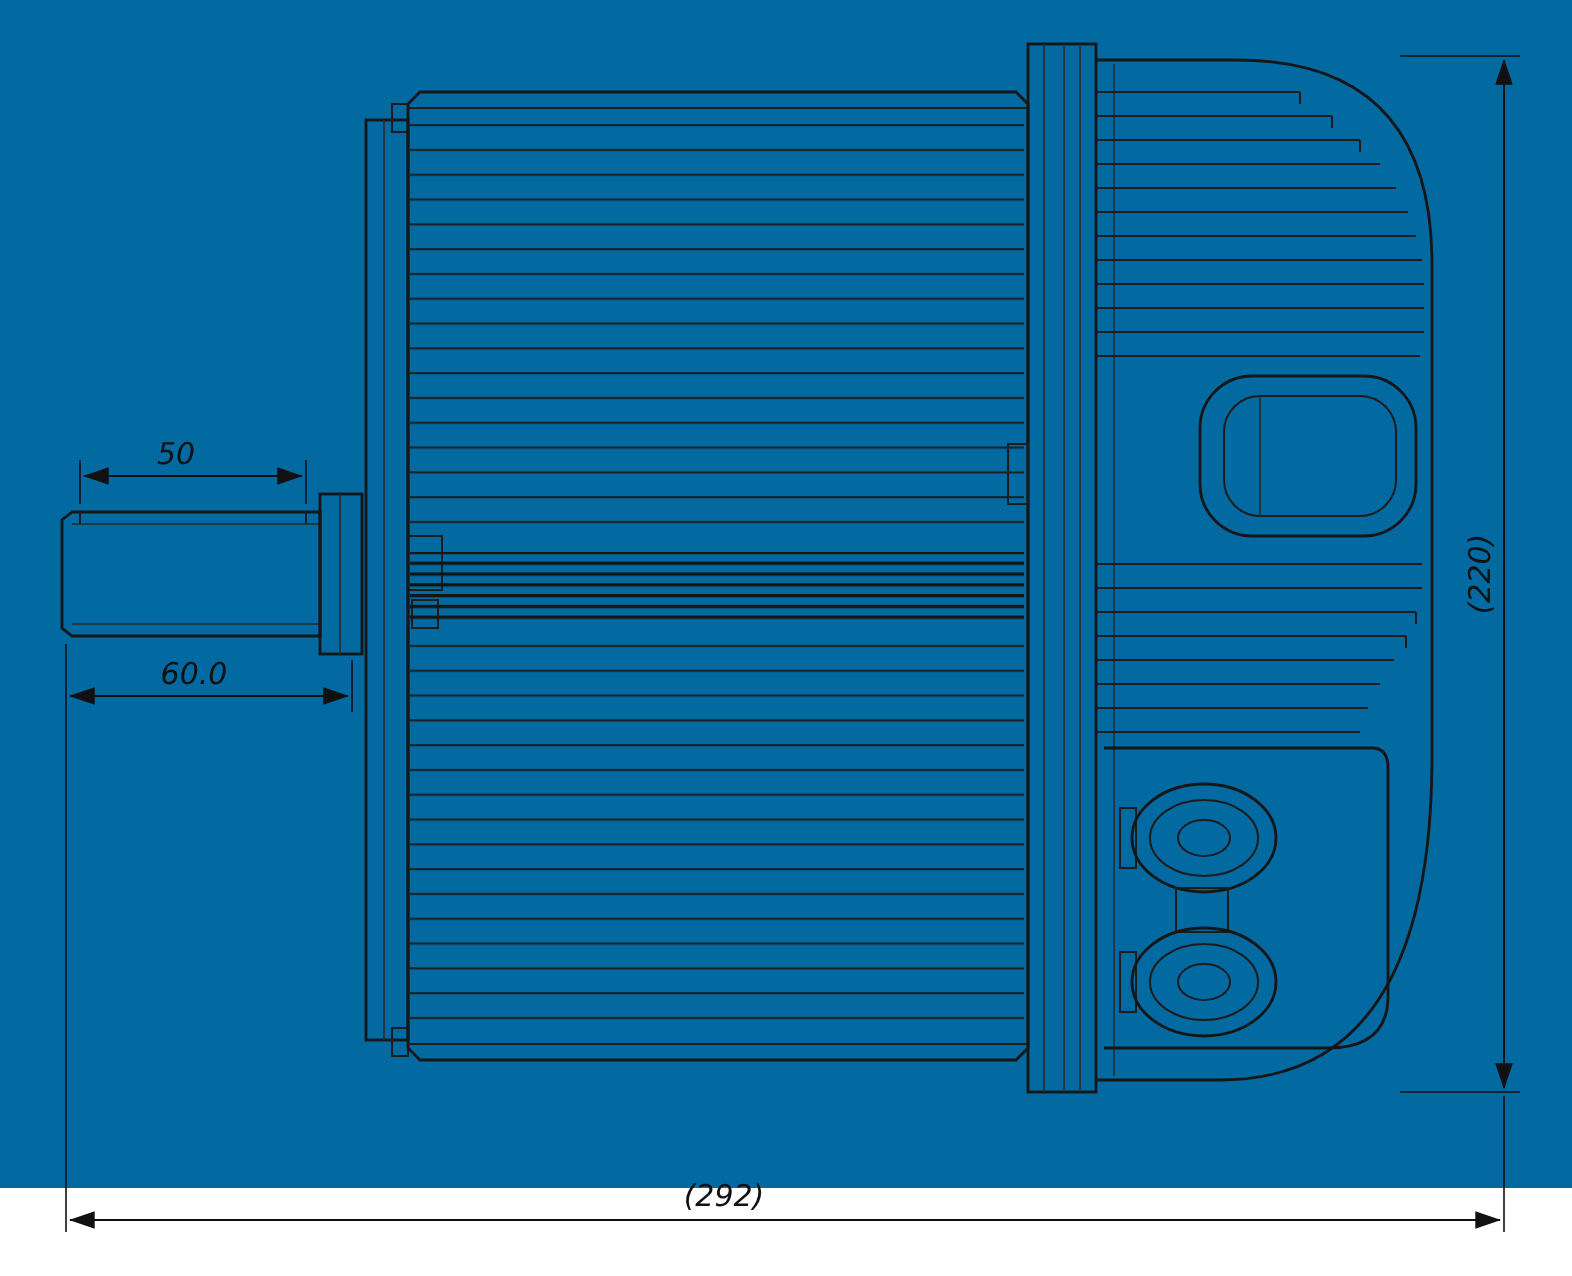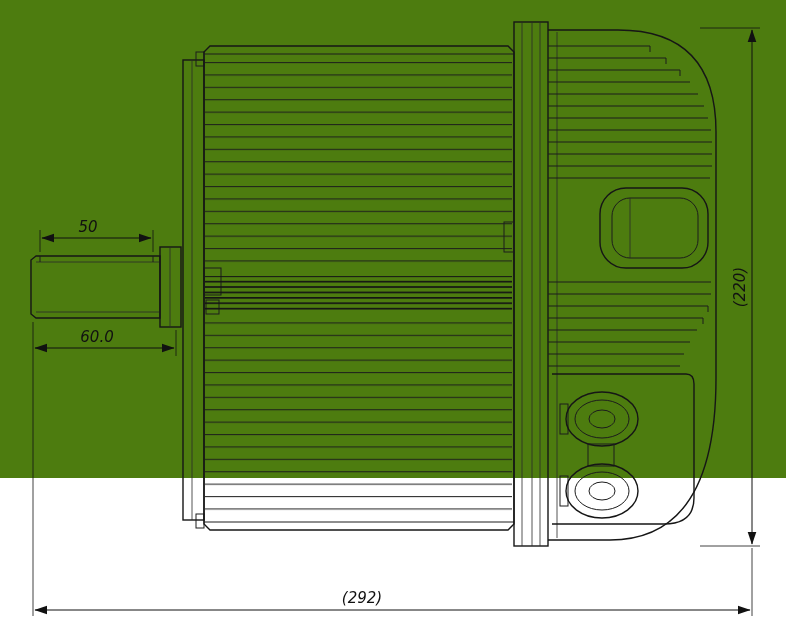--- a/index.html
+++ b/index.html
@@ -6,22 +6,22 @@
     margin: 0;
     padding: 0;
     background: #ffffff;
     width: 786px;
     height: 638px;
     overflow: hidden;
   }
   .canvas-wrap {
     position: relative;
     width: 786px;
-    height: 478px;
-    background: #4d7c0f;
+    height: 594px;
+    background: #0369a1;
   }
   svg { display: block; }
   .outline  { fill: none; stroke: #161616; stroke-width: 1.4; }
   .thin     { fill: none; stroke: #1c1c1c; stroke-width: 1;   }
   .hair     { fill: none; stroke: #2a2a2a; stroke-width: 0.8; }
   .dimline  { fill: none; stroke: #111111; stroke-width: 1;   }
   .extline  { fill: none; stroke: #111111; stroke-width: 0.8; }
   .dim-text {
     font-family: "DejaVu Sans", sans-serif;
     font-style: italic;

